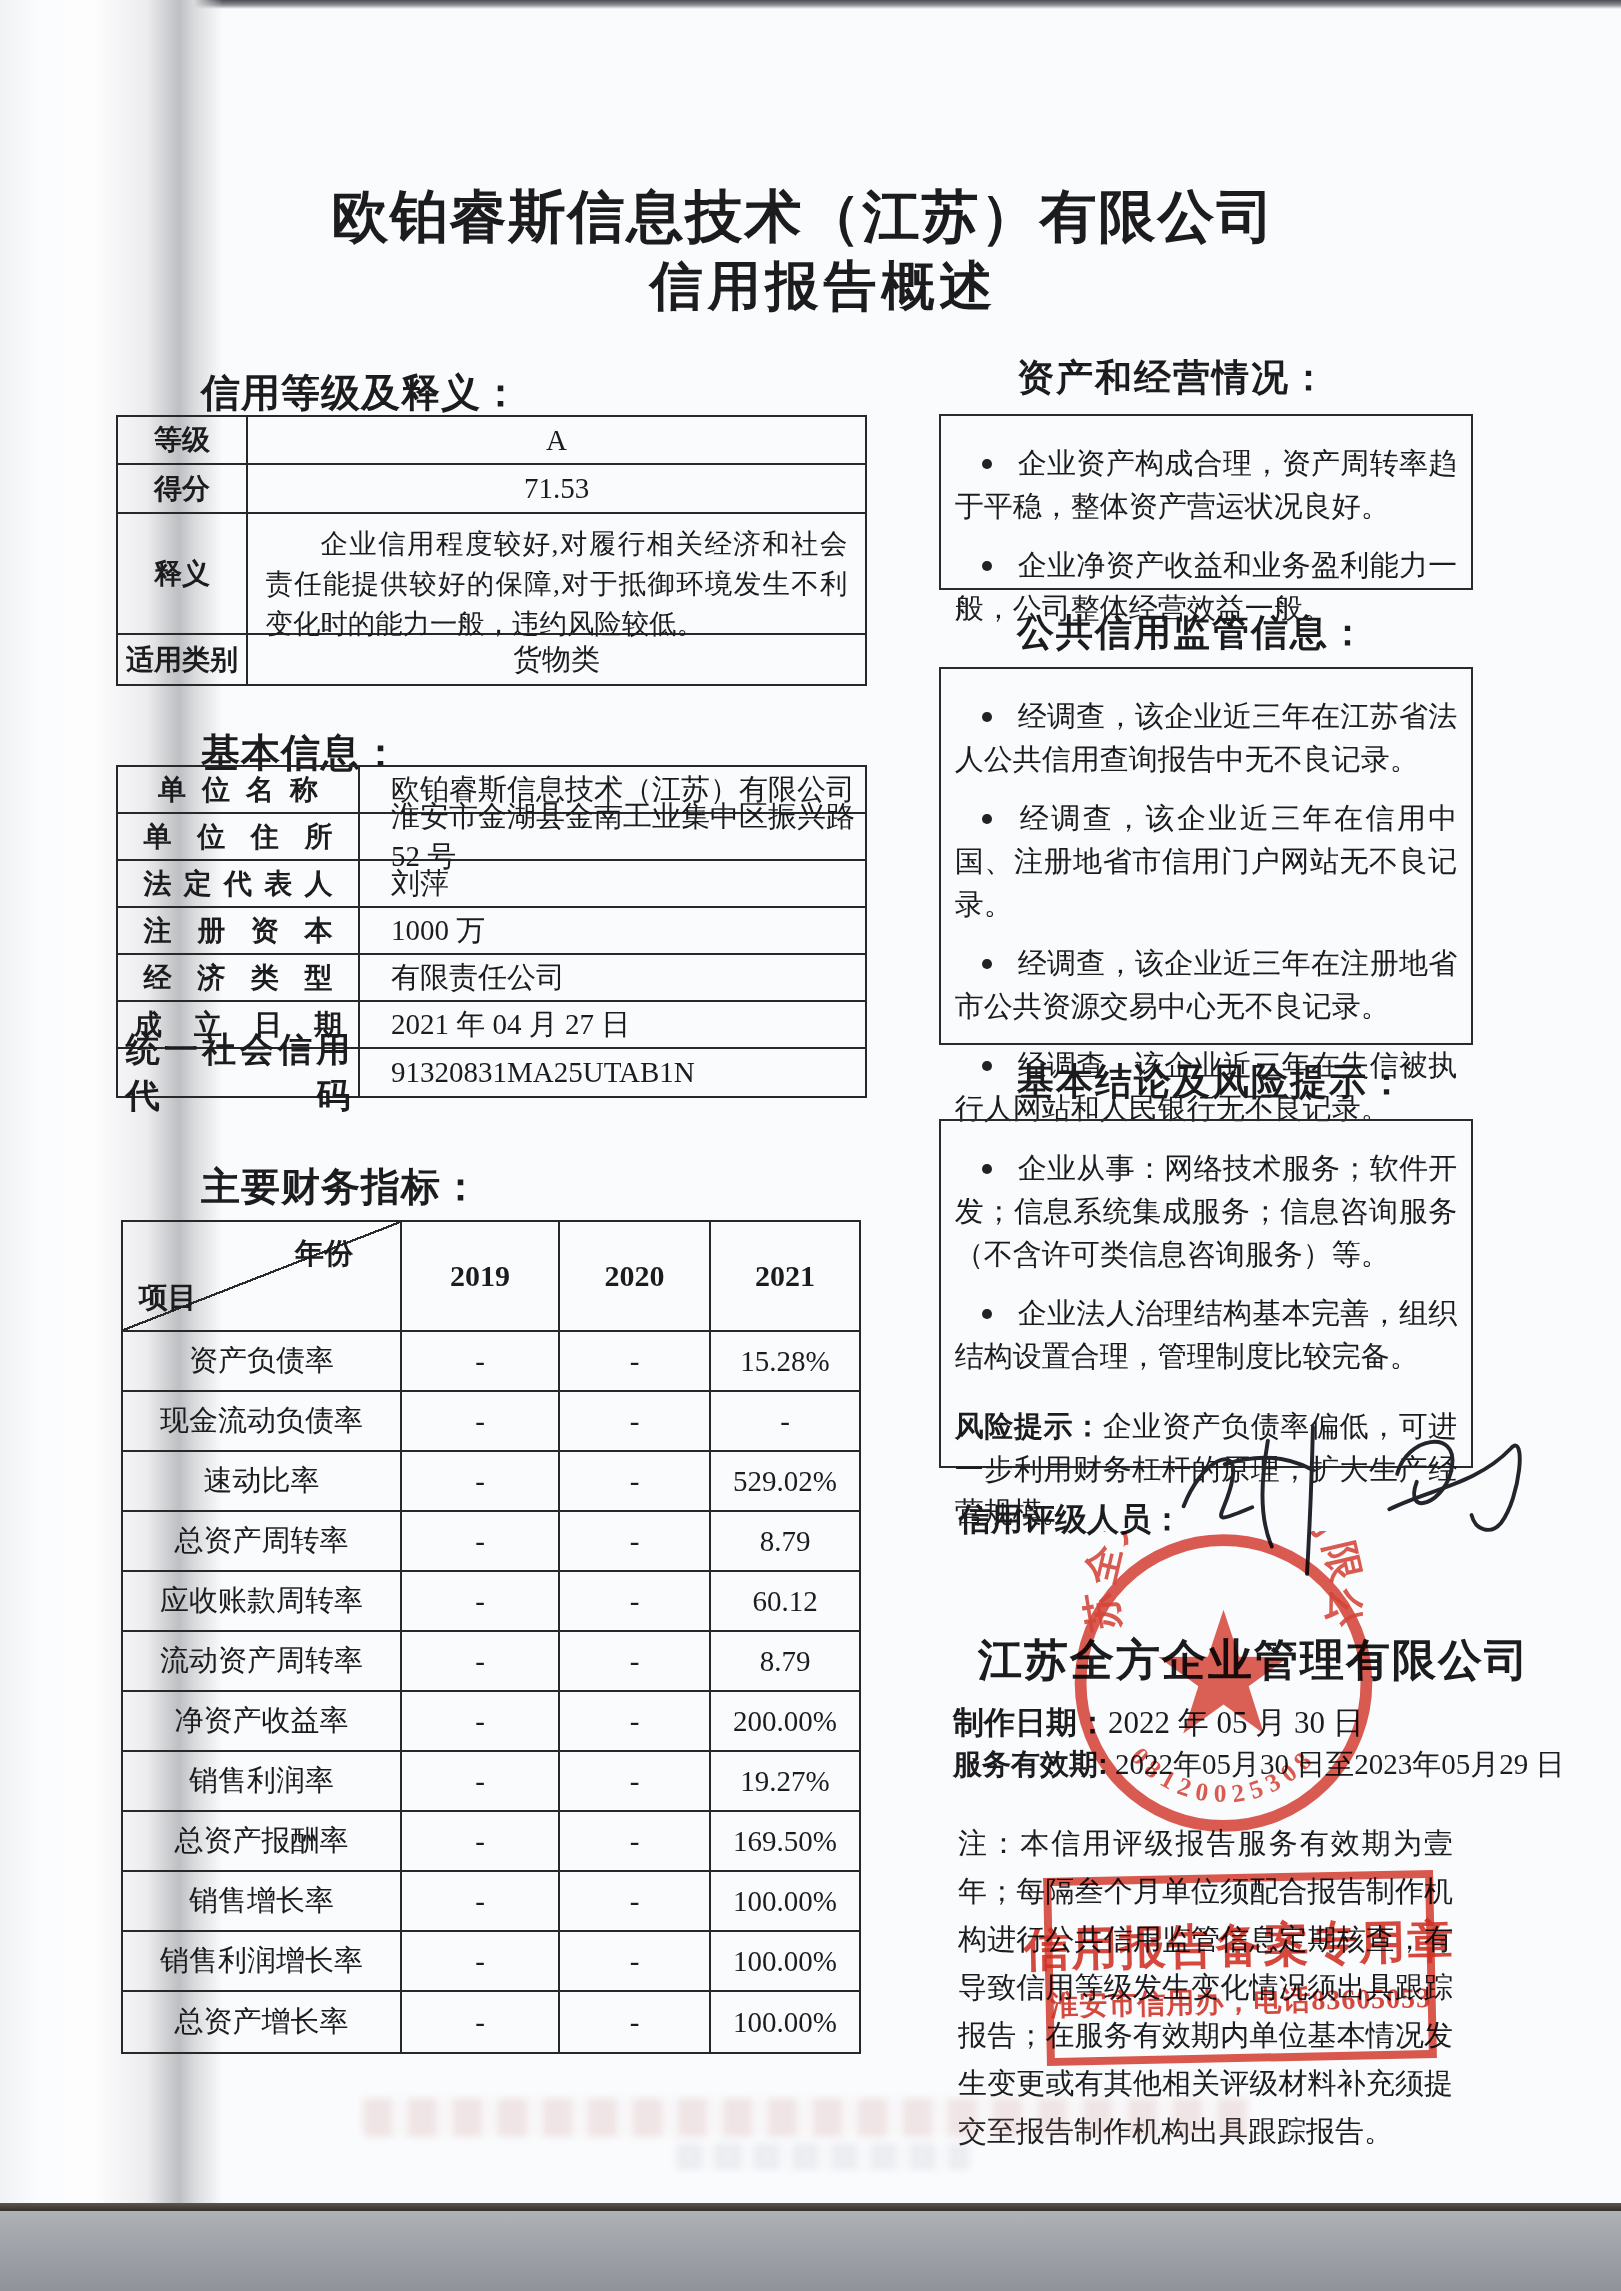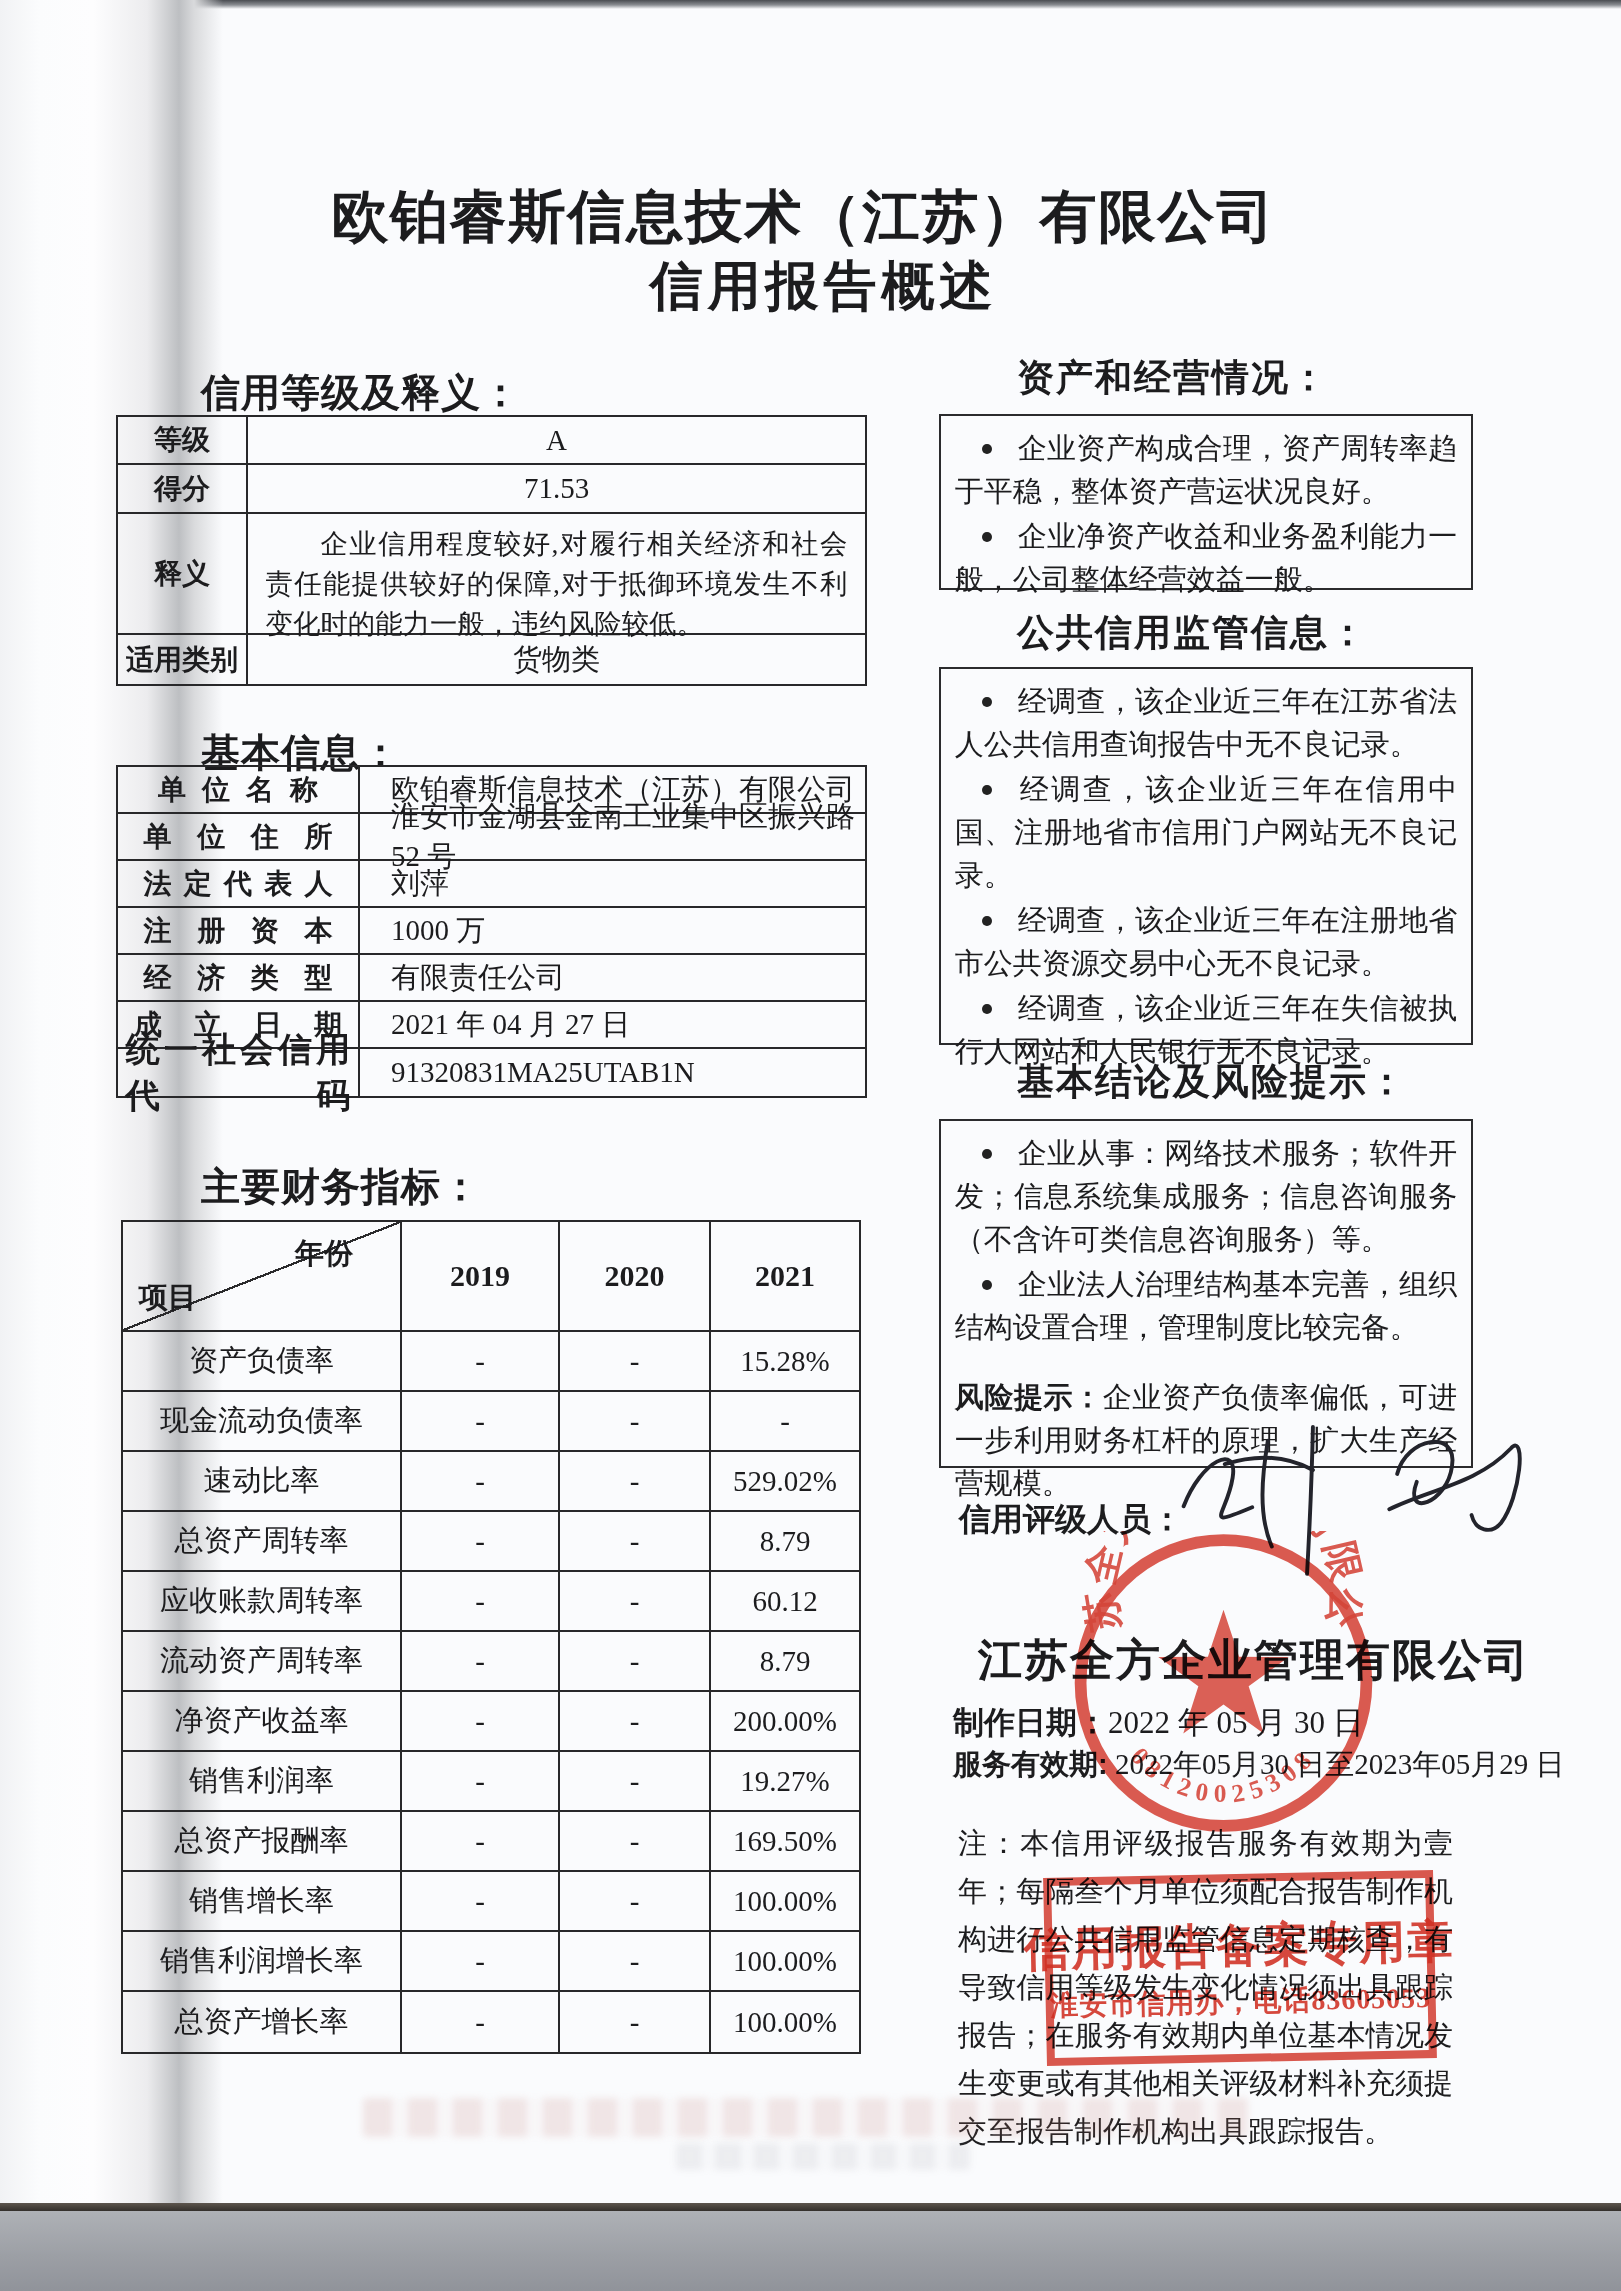--- a/index.html
+++ b/index.html
@@ -39,21 +39,21 @@
   
   .diag{position:relative;background:linear-gradient(to bottom right,transparent 49.5%,#2a2a2c 49.5%,#2a2a2c 50.6%,transparent 50.6%);}
   .diag .tr{position:absolute;right:47px;top:11.8px;font-family:"Liberation Sans","DejaVu Sans",sans-serif;font-weight:bold;font-size:29px;}
   .diag .bl{position:absolute;left:15.7px;bottom:11.8px;font-family:"Liberation Sans","DejaVu Sans",sans-serif;font-weight:bold;font-size:29px;}
   .yearh{font-weight:bold;font-size:30px;}
   .finlbl{font-size:29px;}
   .finval{font-size:29px;}
   
   .rbox{position:absolute;left:939px;width:534px;border:2.5px solid #2b2b2d;box-sizing:border-box;
         padding:9.8px 13.7px 5.9px 13.7px;font-size:29px;line-height:43px;text-align:justify;}
-  .bullet{margin:1px 0 2px 0;}
+  .bullet{margin:16px 0 2px 0;}
   .dot{display:inline-block;width:9.8px;height:9.8px;border-radius:50%;background:#222;
        margin:0 25.5px 4.9px 27.4px;vertical-align:middle;}
   .risk{margin-top:27px;}
   .risk b{font-family:"Liberation Sans","DejaVu Sans",sans-serif;font-size:29px;}
   
   .rater{position:absolute;left:959px;top:1498px;font-family:"Liberation Sans","DejaVu Sans",sans-serif;
          font-size:32px;font-weight:bold;}
   .sig{position:absolute;left:1166px;top:1413px;}
   .bigco{position:absolute;left:978px;top:1631px;font-size:44px;font-weight:bold;letter-spacing:2px;}
   .madeline{position:absolute;left:953px;top:1702px;font-size:31px;}

